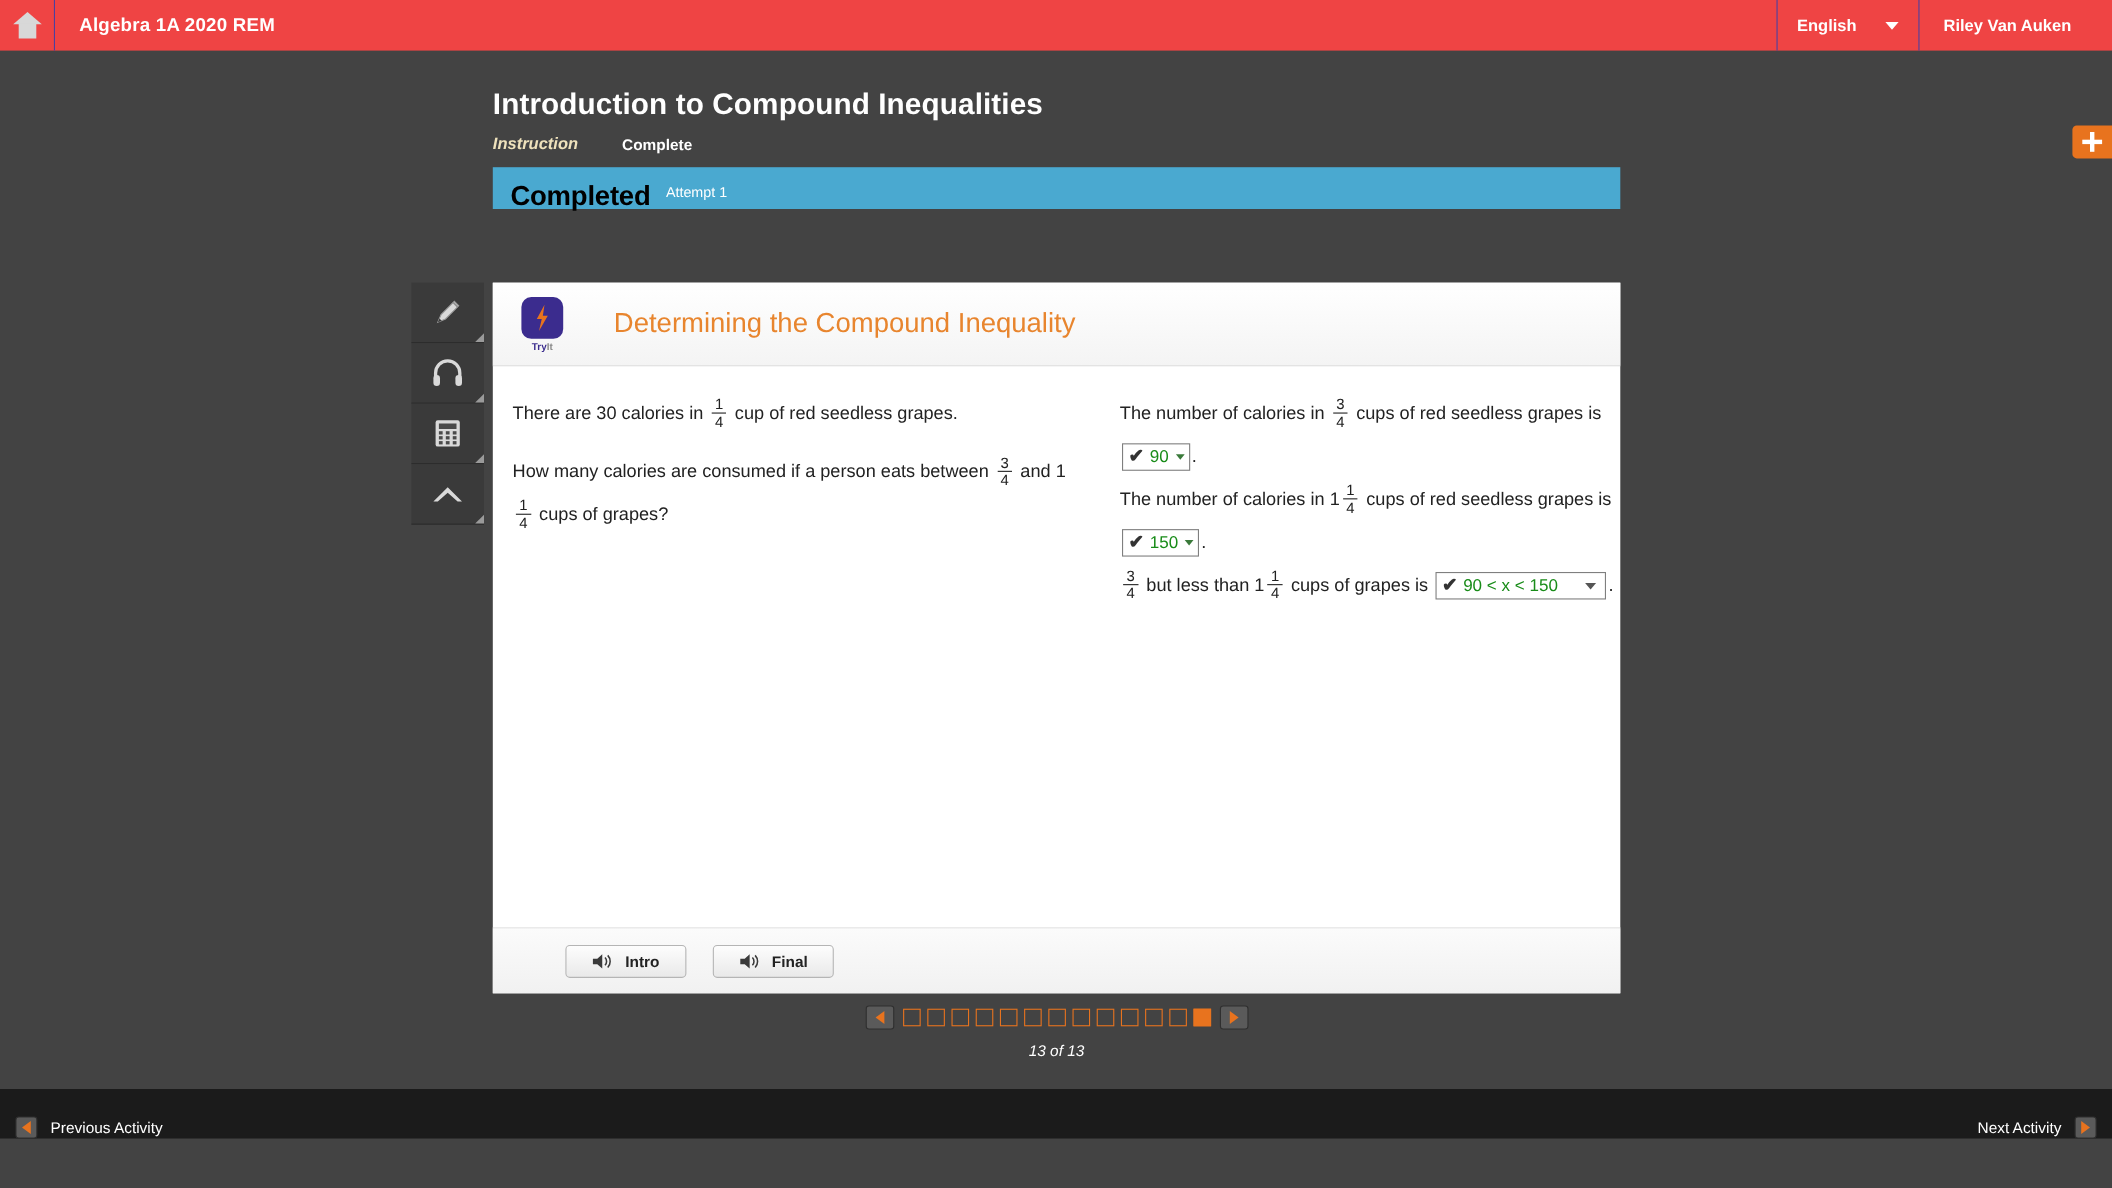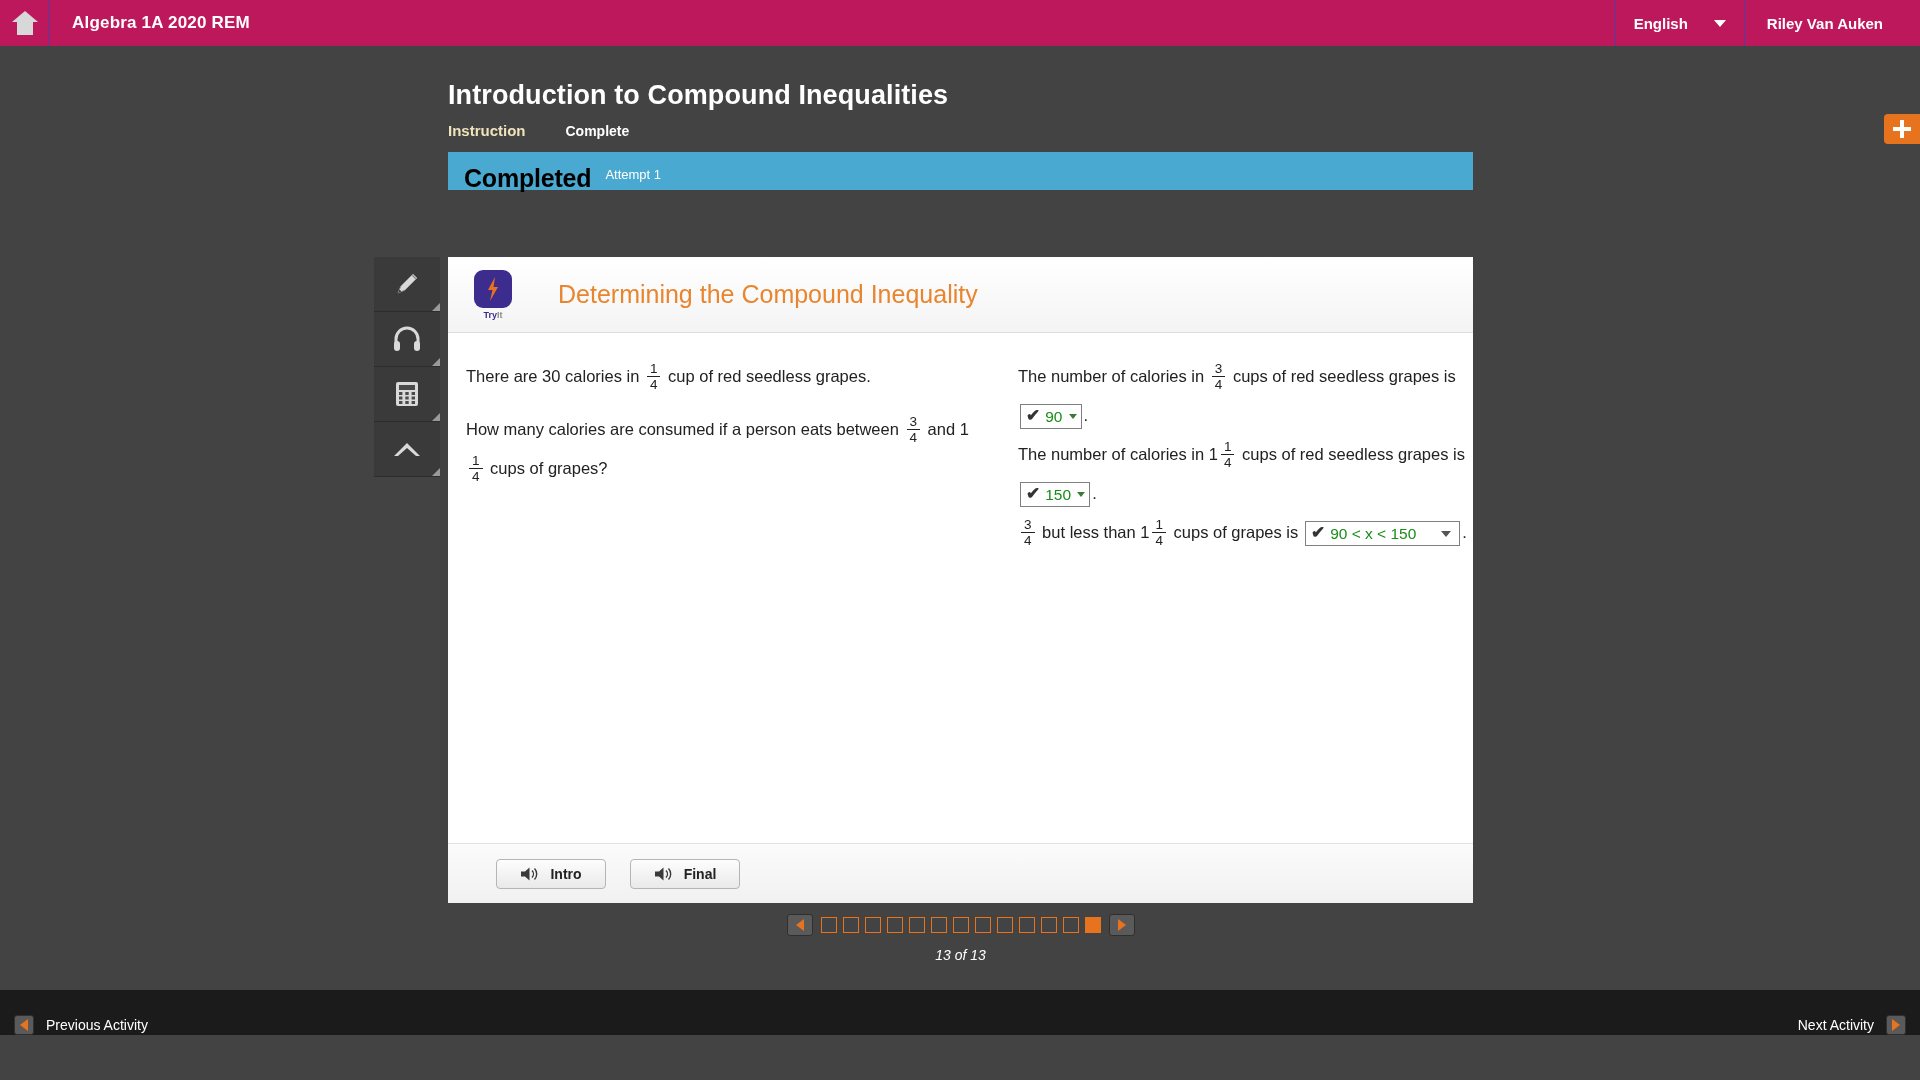--- a/index.html
+++ b/index.html
@@ -6,21 +6,21 @@
   html, body {
     width: 1920px; height: 1080px;
     font-family: "Liberation Sans", sans-serif;
     background: #434343;
     overflow: hidden;
   }
 
   
   .topbar {
     height: 46px;
-    background: #be185d;
+    background: #ef4444;
     display: flex;
     align-items: stretch;
     position: relative;
   }
   .home-cell {
     width: 50px;
     display: flex; align-items: center; justify-content: center;
     border-right: 1px solid #4c3fa0;
   }
   .home-icon { width: 26px; height: 24px; position: relative; }
@@ -100,21 +100,21 @@
   .lesson-title {
     color: #ffffff;
     font-size: 27px; font-weight: bold;
     letter-spacing: .1px;
   }
   .tabs {
     margin-top: 11px;
     display: flex; align-items: center; gap: 40px;
   }
   .tab-instruction {
-    color: #efe2bc; font-size: 15px; font-weight: bold; cursor: pointer;
+    color: #efe2bc; font-size: 15px; font-weight: bold; cursor: pointer; font-style: italic;
   }
   .tab-complete {
     color: #ffffff; font-size: 14px; font-weight: bold; cursor: pointer;
   }
 
   
   .status-banner {
     margin-top: 13px;
     margin-left: 448px;
     width: 1025px;
@@ -252,21 +252,21 @@
     border-top: 6px solid #555;
     margin-left: 20px;
   }
 
   
   .card-footer {
     height: 60px;
     background: linear-gradient(to bottom, #fbfbfb 0%, #f1f1f1 100%);
     border-top: 1px solid #e2e2e2;
     display: flex; align-items: center;
-    padding-left: 48px; gap: 24px;
+    padding-left: 66px; gap: 24px;
   }
   .audio-btn {
     height: 30px;
     min-width: 110px;
     border: 1px solid #b5b5b5;
     border-radius: 4px;
     background: linear-gradient(to bottom, #fdfdfd 0%, #e9e9e9 100%);
     display: flex; align-items: center; justify-content: center;
     gap: 10px;
     padding: 0 18px;

